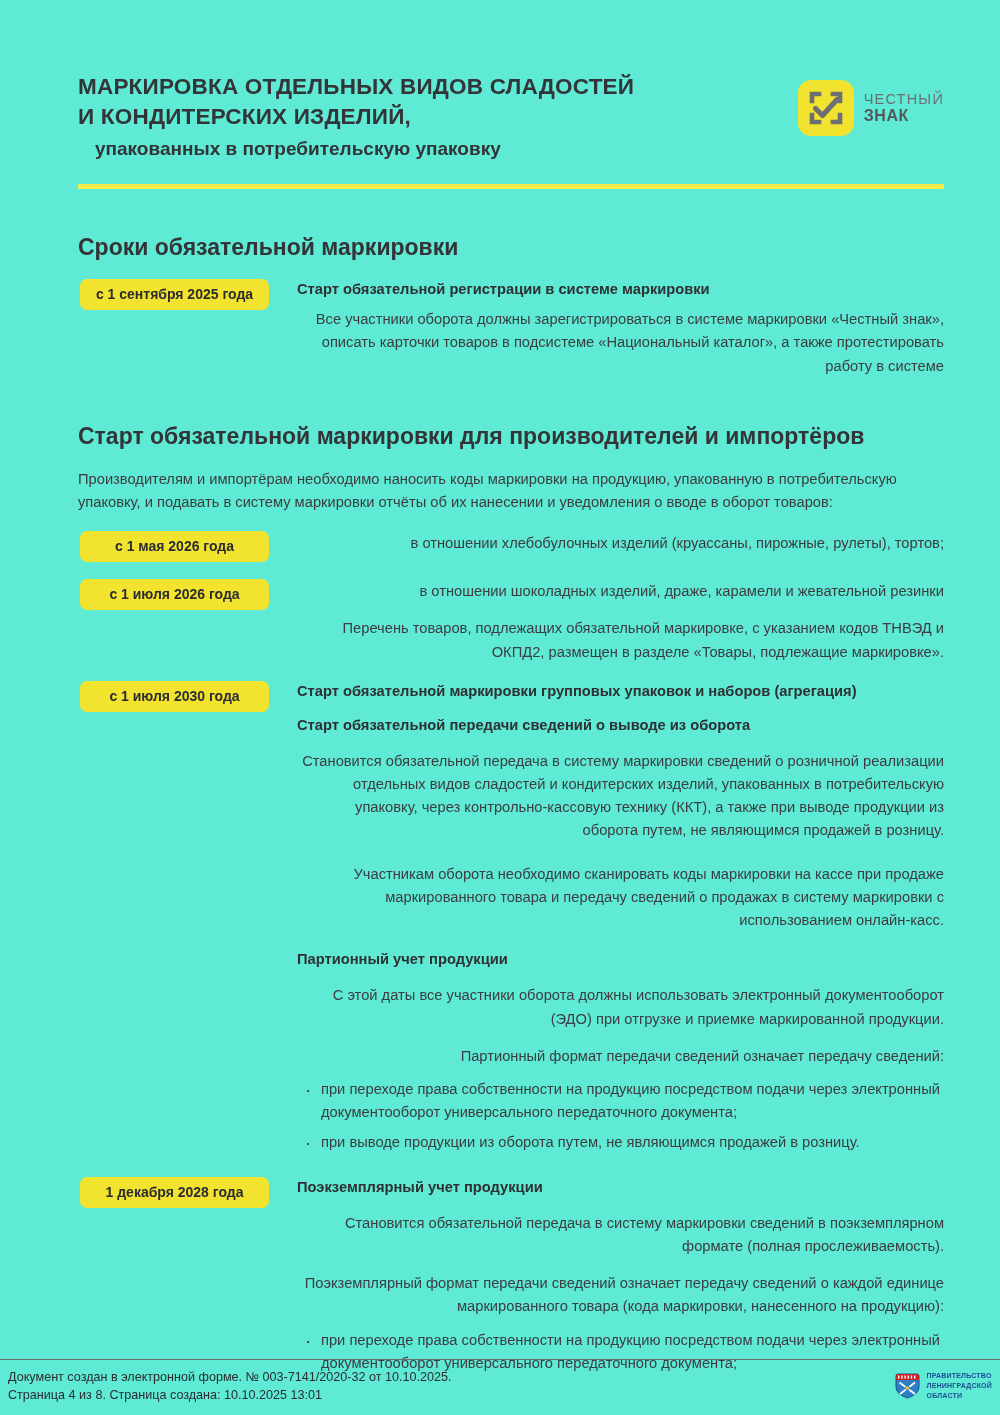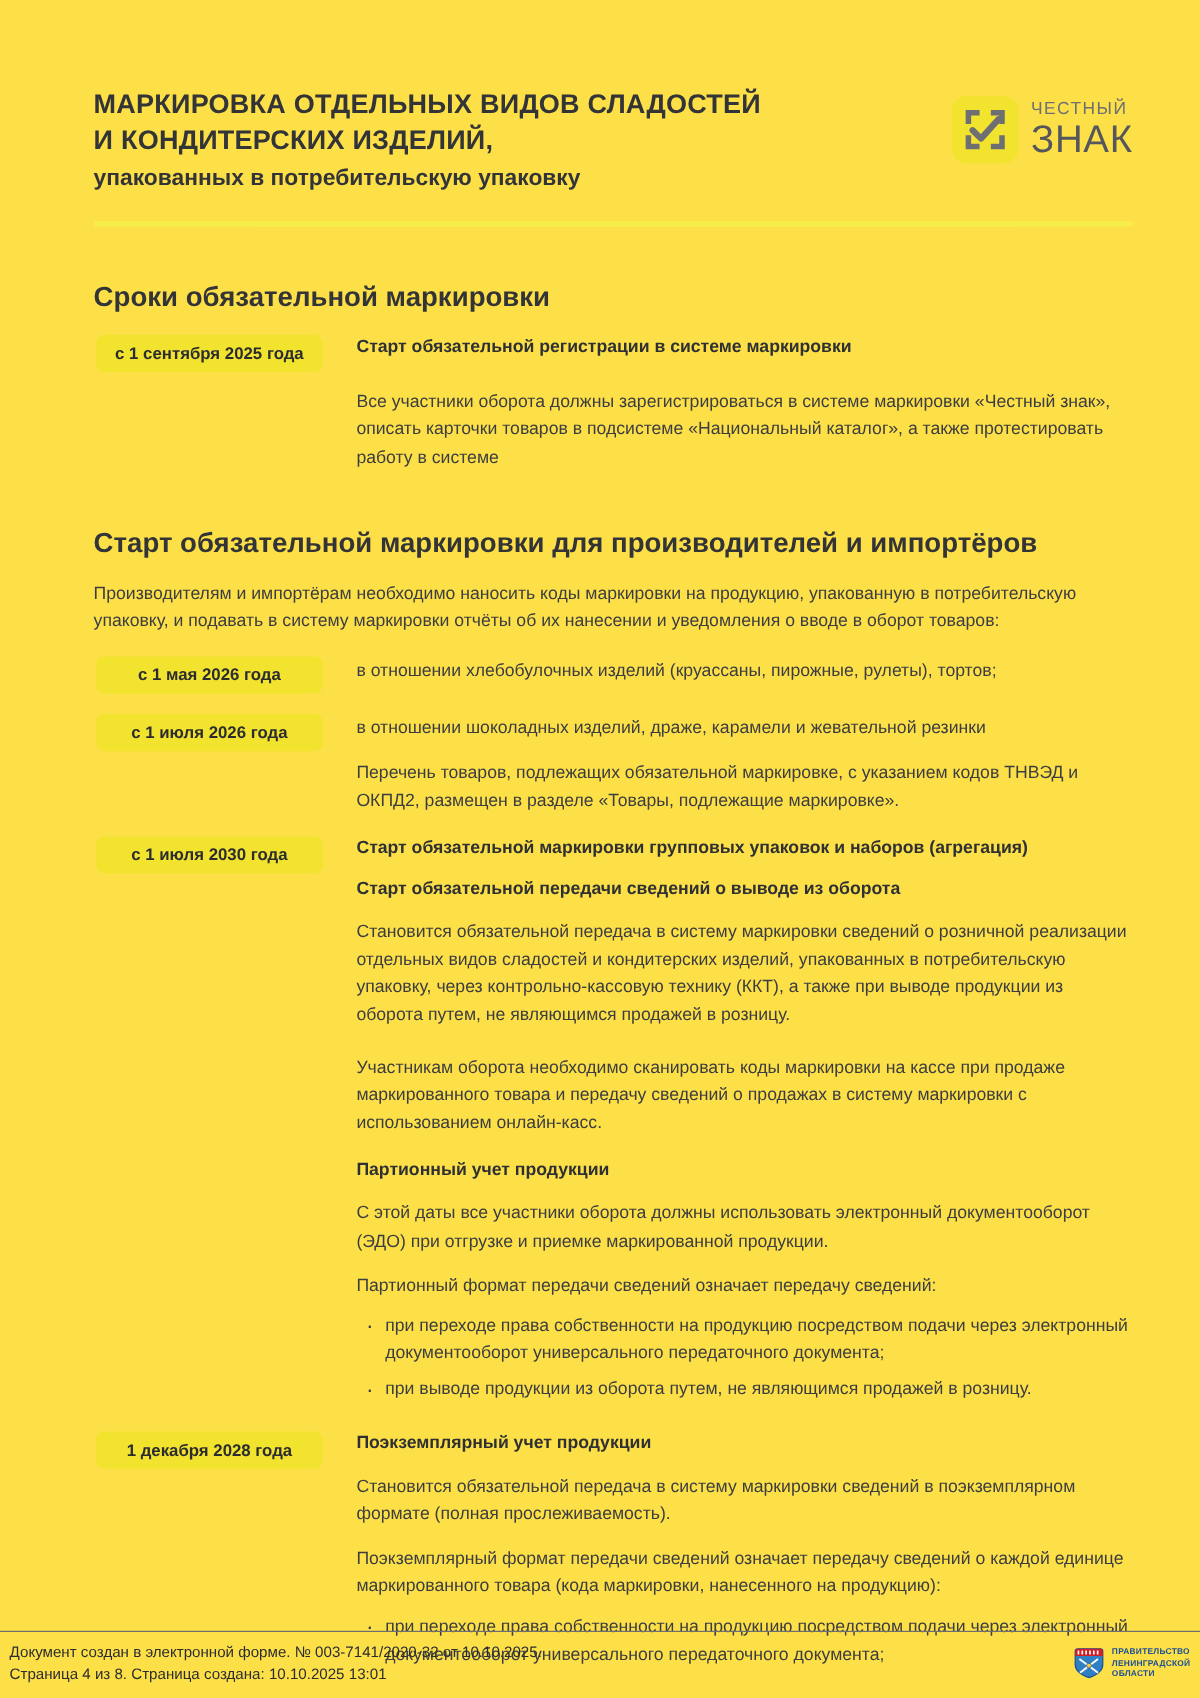--- a/index.html
+++ b/index.html
@@ -14,21 +14,21 @@
     font-family: "Liberation Sans", sans-serif;
     color: #333438;
     -webkit-font-smoothing: antialiased;
   }
   .page {
     position: absolute;
     inset: 0;
     width: 1000px;
     height: 1415px;
     overflow: hidden;
-    background: #fde047;
+    background: #5eead4;
   }
   .content {
     position: absolute;
     left: 78px;
     top: 0;
     width: 866px;
   }
 
   
   .header {
@@ -45,20 +45,21 @@
     line-height: 1.33;
     color: #333438;
     text-transform: none;
   }
   .subtitle-line {
     font-size: 19px;
     font-weight: bold;
     line-height: 1.4;
     margin-top: 4px;
     color: #333438;
+    margin-left: 17px;
   }
 
   
   .logo {
     display: flex;
     align-items: center;
     gap: 10px;
     margin-top: 8px;
   }
   .logo-mark {
@@ -71,22 +72,22 @@
   }
   .logo-mark svg { position: absolute; left: 0; top: 0; }
   .logo-text { line-height: 1; }
   .logo-text-top {
     font-size: 14.5px;
     font-weight: normal;
     letter-spacing: 1.2px;
     color: #6e6f73;
   }
   .logo-text-bottom {
-    font-size: 32px;
-    font-weight: normal;
+    font-size: 16px;
+    font-weight: bold;
     letter-spacing: 0.6px;
     color: #56575b;
     margin-top: 2px;
   }
 
   .rule {
     height: 5px;
     background: #F7EC4A;
     width: 866px;
     margin-top: 22px;
@@ -143,21 +144,22 @@
     font-weight: bold;
     color: #2f3033;
     line-height: 1.5;
     margin: 0 0 4px 0;
   }
   .lead + .lead { margin-top: 12px; }
   .para {
     font-size: 14.7px;
     line-height: 1.58;
     color: #3c3d41;
-    margin: 24px 0 0 0;
+    margin: 8px 0 0 0;
+    text-align: right;
   }
   .para.first { margin-top: 2px; }
   .para.gap { margin-top: 20px; }
   .para.gap-s { margin-top: 14px; }
 
   ul.bullets {
     list-style: none;
     margin: 10px 0 0 0;
     padding: 0;
   }

